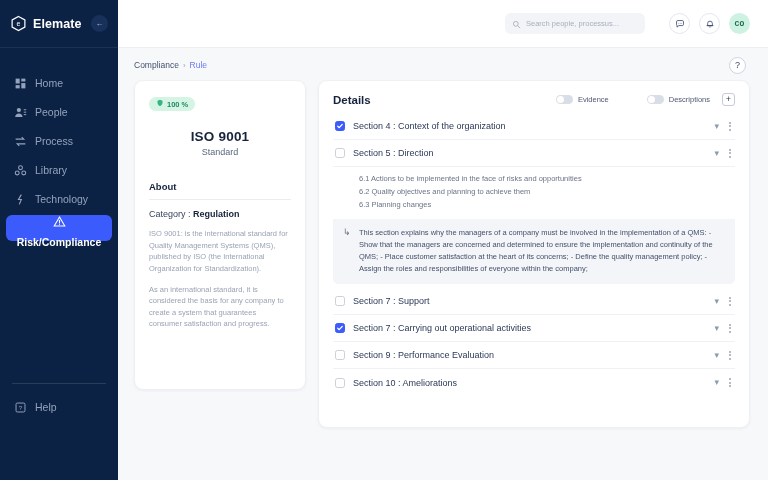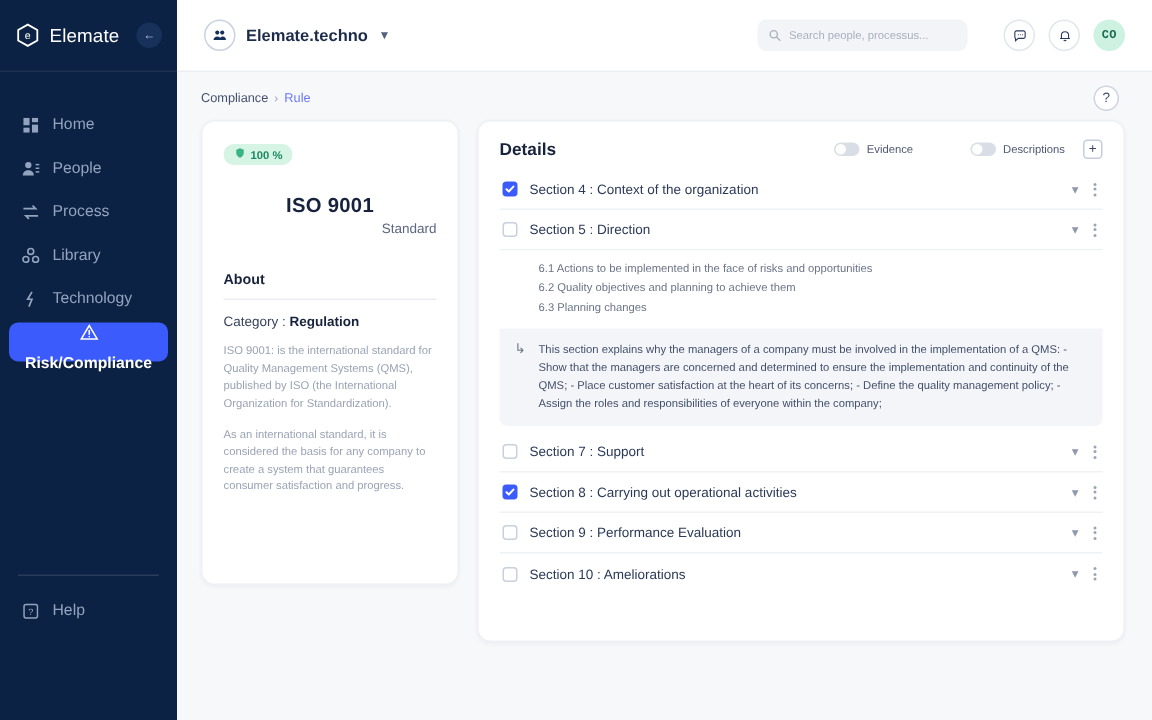--- a/index.html
+++ b/index.html
@@ -19,21 +19,21 @@
     flex: 0 0 118px;
     position: relative;
   }
   .brand {
     height: 48px; display: flex; align-items: center;
     padding: 0 10px; gap: 6px;
     border-bottom: 1px solid rgba(255,255,255,.07);
   }
   .brand-mark { width: 17px; height: 17px; flex: 0 0 17px; }
   .brand-name {
-    color: #ffffff; font-size: 12.5px; font-weight: normal;
+    color: #ffffff; font-size: 12.5px; font-weight: bold;
     letter-spacing: .1px;
   }
   .collapse-btn {
     margin-left: auto; width: 17px; height: 17px; border-radius: 50%;
     background: #17315a; display: flex; align-items: center; justify-content: center;
     color: #c3cede; font-size: 8px; line-height: 1;
   }
   .nav { margin-top: 22px; display: flex; flex-direction: column; gap: 3px; padding: 0 6px; }
   .nav-item {
     display: flex; align-items: center; gap: 8px;
@@ -111,21 +111,21 @@
   }
   .badge {
     display: inline-flex; align-items: center; gap: 3px;
     background: #d5f4e4; color: #1e8a63; border-radius: 9px;
     padding: 2px 7px; font-size: 7.5px; font-weight: bold;
   }
   .iso-title {
     text-align: center; margin-top: 18px;
     font-size: 13.5px; font-weight: bold; color: #17233c; letter-spacing: .2px;
   }
-  .iso-sub { text-align: right; margin-top: 3px; font-size: 9px; color: #5b serif; color:#5b6680; }
+  .iso-sub { text-align: center; margin-top: 3px; font-size: 9px; color: #5b serif; color:#5b6680; }
   .about {
     margin-top: 24px; font-size: 9.5px; font-weight: bold; color: #17233c;
     padding-bottom: 7px; border-bottom: 1px solid #eaecf1;
   }
   .category { margin-top: 9px; font-size: 9px; color: #39445e; }
   .category b { color: #17233c; }
   .body-p { margin-top: 9px; font-size: 7.5px; line-height: 1.55; color: #9aa3b4; }
 
   
   .card-right {
@@ -277,32 +277,20 @@
             </svg>
         </span>
         <span>Help</span>
       </div>
     </div>
   </aside>
 
   <div class="main">
 
     <header class="topbar">
-      <div class="org">
-        <span class="org-avatar">
-          <svg viewBox="0 0 16 16" width="11" height="11">
-              <circle cx="5.6" cy="5.4" r="2" fill="#16305a"></circle>
-              <circle cx="10.4" cy="5.4" r="2" fill="#16305a"></circle>
-              <path d="M2 12.5c0-2 1.6-3.2 3.6-3.2s3.6 1.2 3.6 3.2z" fill="#16305a"></path>
-              <path d="M7.5 12.5c.2-1.8 1.6-3.2 3.4-3.2 1.9 0 3.1 1.2 3.1 3.2z" fill="#16305a"></path>
-            </svg>
-        </span>
-        <span class="org-name">Elemate.techno</span>
-        <span class="chev-sm">▼</span>
-      </div>
 
       <div class="search">
         <span>
           <svg viewBox="0 0 16 16" width="9" height="9" fill="none" stroke="#a8b0bf" stroke-width="1.6">
               <circle cx="6.8" cy="6.8" r="4.3"></circle>
               <path d="M10.2 10.2 L14 14" stroke-linecap="round"></path>
             </svg>
         </span>
         <input type="text" placeholder="Search people, processus..." style="">
       </div>
@@ -428,21 +416,21 @@
                 </span>
             </span>
           </div>
 
           <div class="srow">
             <span class="cbox on">
               <svg viewBox="0 0 12 12" width="8" height="8" fill="none" stroke="#fff" stroke-width="2">
                   <path d="M2.5 6.2 4.8 8.5 9.4 3.6" stroke-linecap="round" stroke-linejoin="round"></path>
                 </svg>
             </span>
-            <span class="slabel">Section 8 : Carrying out operational activities</span>
+            <span class="slabel">Section 7 : Carrying out operational activities</span>
             <span class="row-actions">
               <span class="chev">▾</span>
               <span class="dots">
                   <i></i>
                   <i></i>
                   <i></i>
                 </span>
             </span>
           </div>
 

